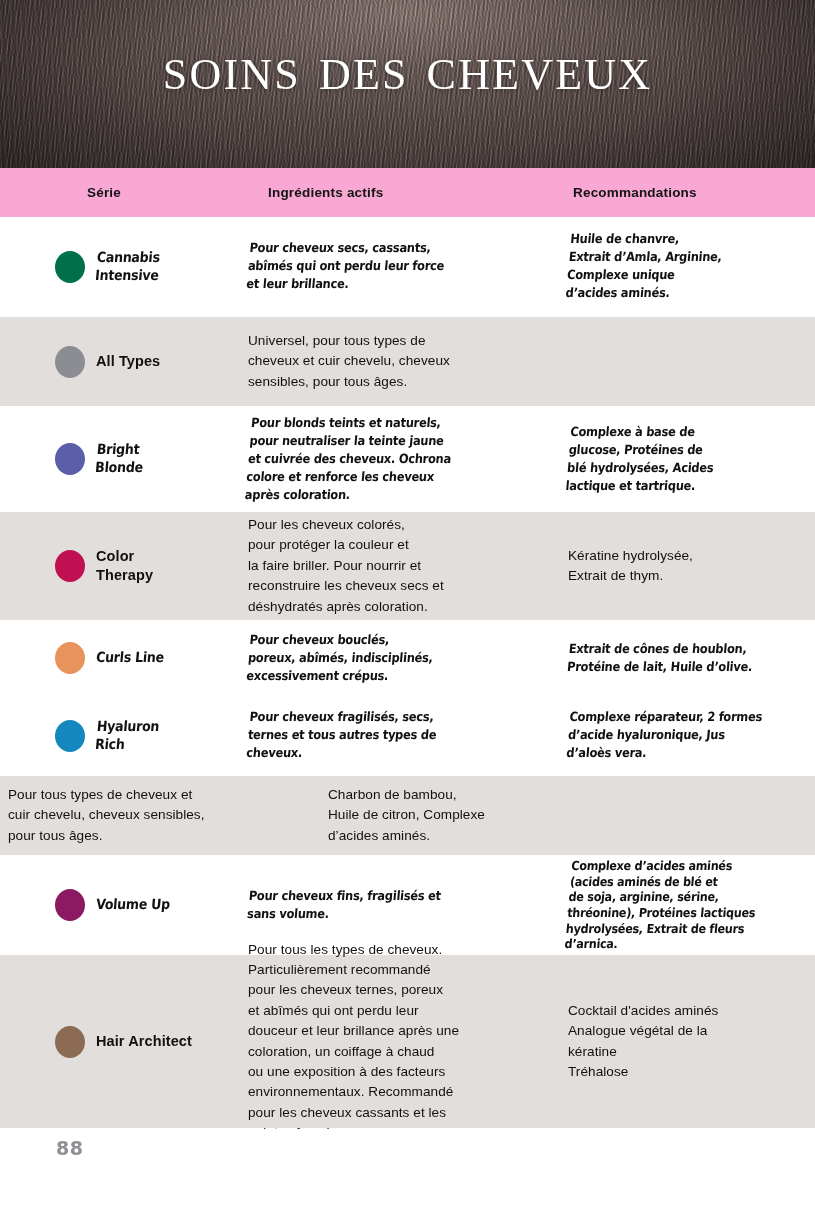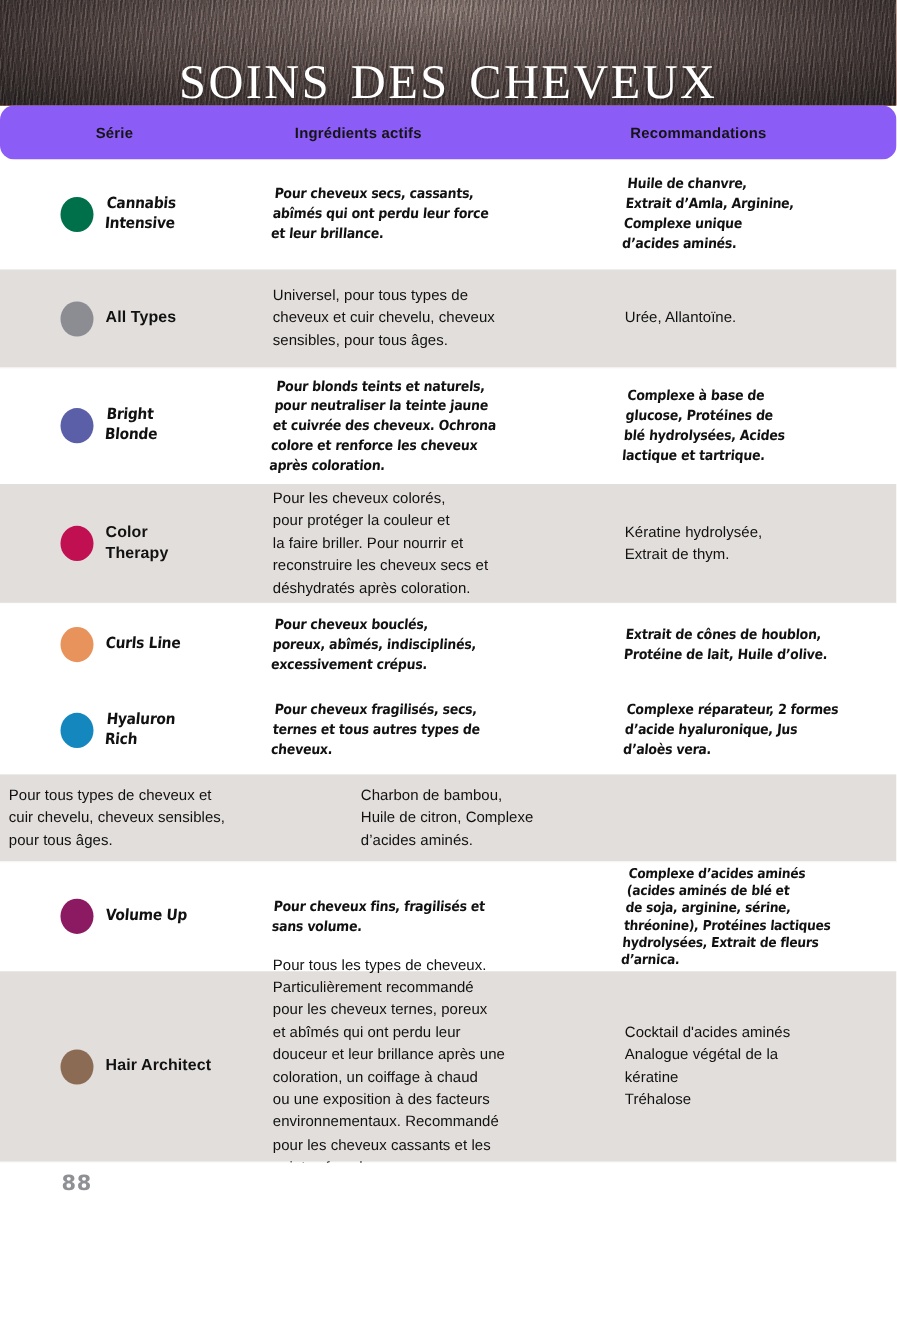--- a/index.html
+++ b/index.html
@@ -17,23 +17,23 @@
     position:relative;
     width:815px;
     height:1211px;
     background:#ffffff;
   }
 
   
   .hero {
     position:relative;
     width:815px;
-    height:96px;
+    height:168px;
     overflow:hidden;
-    background:#c2410c;
+    background:#4c1d95;
   }
   .hero-photo {
     position:absolute;
     inset:0;
     background:
       repeating-linear-gradient(96deg,
         rgba(255,255,255,0.085) 0px,
         rgba(255,255,255,0.085) 1px,
         rgba(0,0,0,0.11) 1px,
         rgba(0,0,0,0.11) 3px,
@@ -89,22 +89,21 @@
   
   .table {
     position:relative;
     width:815px;
   }
 
   .thead {
     display:flex;
     align-items:center;
     height:49px;
-    background:#8b5cf6;
-    border-radius:13px;
+    background:#f9a8d4;
   }
   .thead .th {
     font-size:13.5px;
     font-weight:bold;
     color:#141414;
     letter-spacing:0.2px;
   }
   .th-serie  { width:240px; padding-left:87px; }
   .th-reco   { width:300px; padding-left:58px; }
   .th-ingr   { flex:1;      padding-left:28px; }
@@ -235,23 +234,20 @@
     <div class="row alt" style="height:90px">
       <div class="cell-serie">
         <span class="dot" style="background-color: rgb(140, 140, 147);"></span>
         <span class="serie-name">All Types</span>
       </div>
       <div class="cell-reco">
         <span class="body-text">Universel, pour tous types de
 cheveux et cuir chevelu, cheveux
 sensibles, pour tous âges.</span>
       </div>
-      <div class="cell-ingr">
-        <span class="body-text">Urée, Allantoïne.</span>
-      </div>
     </div>
 
     <div class="row oblique" style="height:105px">
       <div class="cell-serie">
         <span class="dot" style="background-color: rgb(90, 95, 168);"></span>
         <span class="serie-name">Bright
 Blonde</span>
       </div>
       <div class="cell-reco">
         <span class="body-text">Pour blonds teints et naturels,

